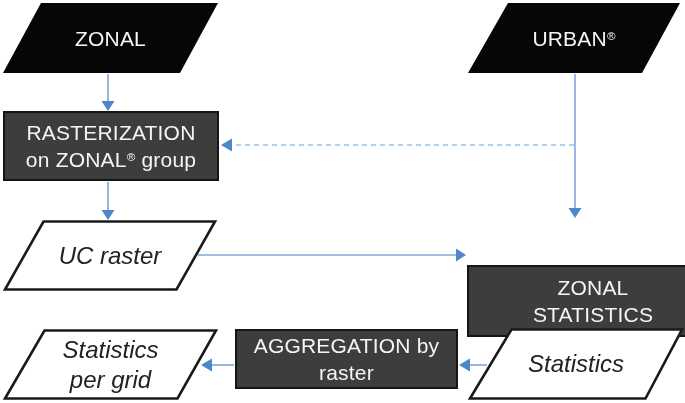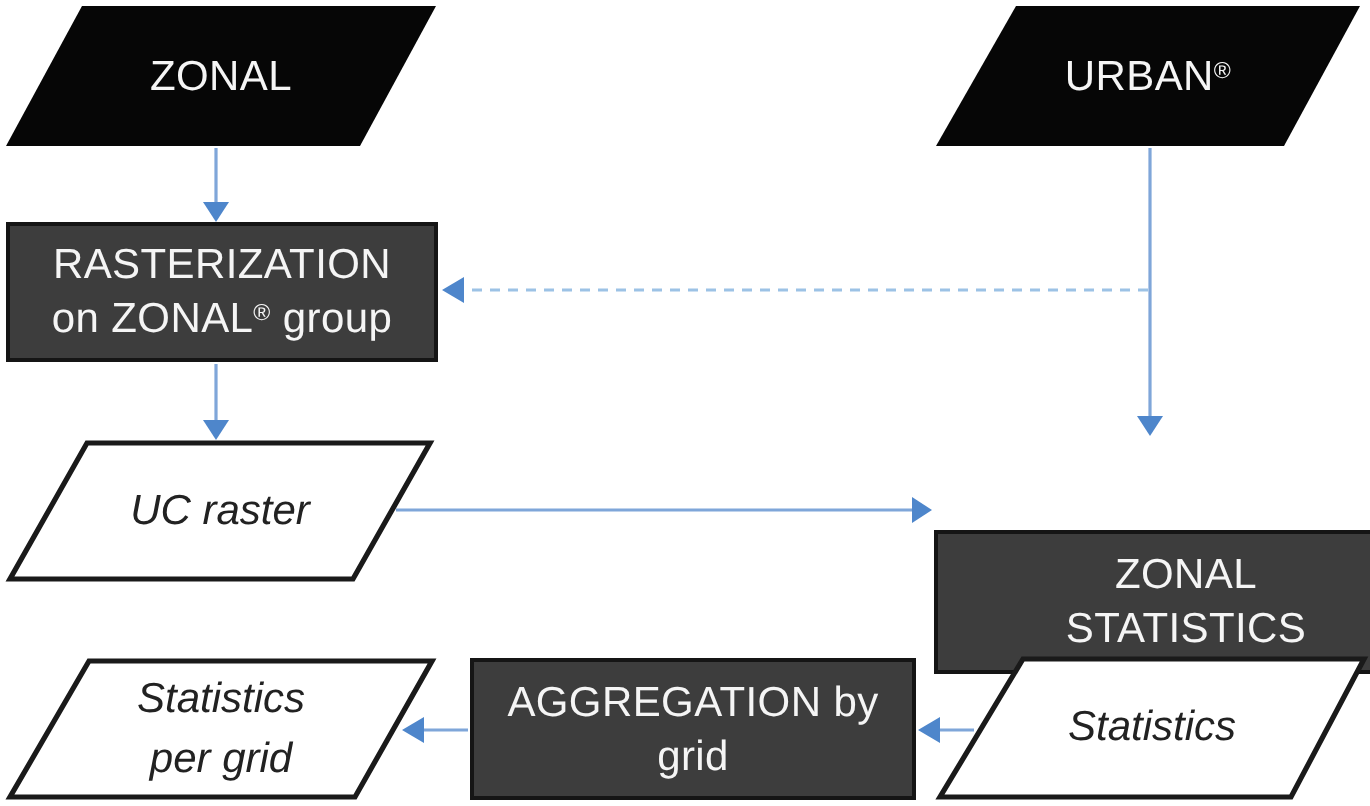--- a/index.html
+++ b/index.html
@@ -73,21 +73,21 @@
   .caps-label {
     color: #f5f5f5;
     font-size: 21px;
     line-height: 27px;
     font-weight: 400;
     letter-spacing: 0.2px;
   }
   .italic-label {
     color: #222222;
     font-style: italic;
-    font-size: 21px;
+    font-size: 24px;
     line-height: 30px;
     font-weight: 400;
   }
   .reg-mark {
     font-size: 0.55em;
     vertical-align: 0.5em;
     line-height: 0;
   }
   .label-line { display: block; }
   .label-row { display: inline; white-space: pre; }
@@ -176,24 +176,24 @@
   <div class="node" style="left:3px; top:329px; width:215px; height:71px;">
     <svg class="shape para-white" viewBox="0 0 215 71" preserveAspectRatio="none">
       <polygon points="41.5,1.5 213,1.5 174.5,69.5 2,69.5"></polygon>
     </svg>
     <div class="label italic-label">
       <span class="label-line">Statistics</span>
       <span class="label-line">per grid</span>
     </div>
   </div>
 
-  <div class="node process" style="left:235px; top:329px; width:223px; height:71px;">
+  <div class="node process" style="left:235px; top:329px; width:223px; height:60px;">
     <div class="label caps-label">
       <span class="label-line">AGGREGATION by</span>
-      <span class="label-line">grid</span>
+      <span class="label-line">raster</span>
     </div>
   </div>
 
   <div class="node" style="left:468px; top:328px; width:216px; height:72px;">
     <svg class="shape para-white" viewBox="0 0 216 72" preserveAspectRatio="none">
       <polygon points="43.5,1.5 214,1.5 177.5,70.5 2,70.5"></polygon>
     </svg>
     <div class="label italic-label">
       <span class="label-line">Statistics</span>
     </div>

